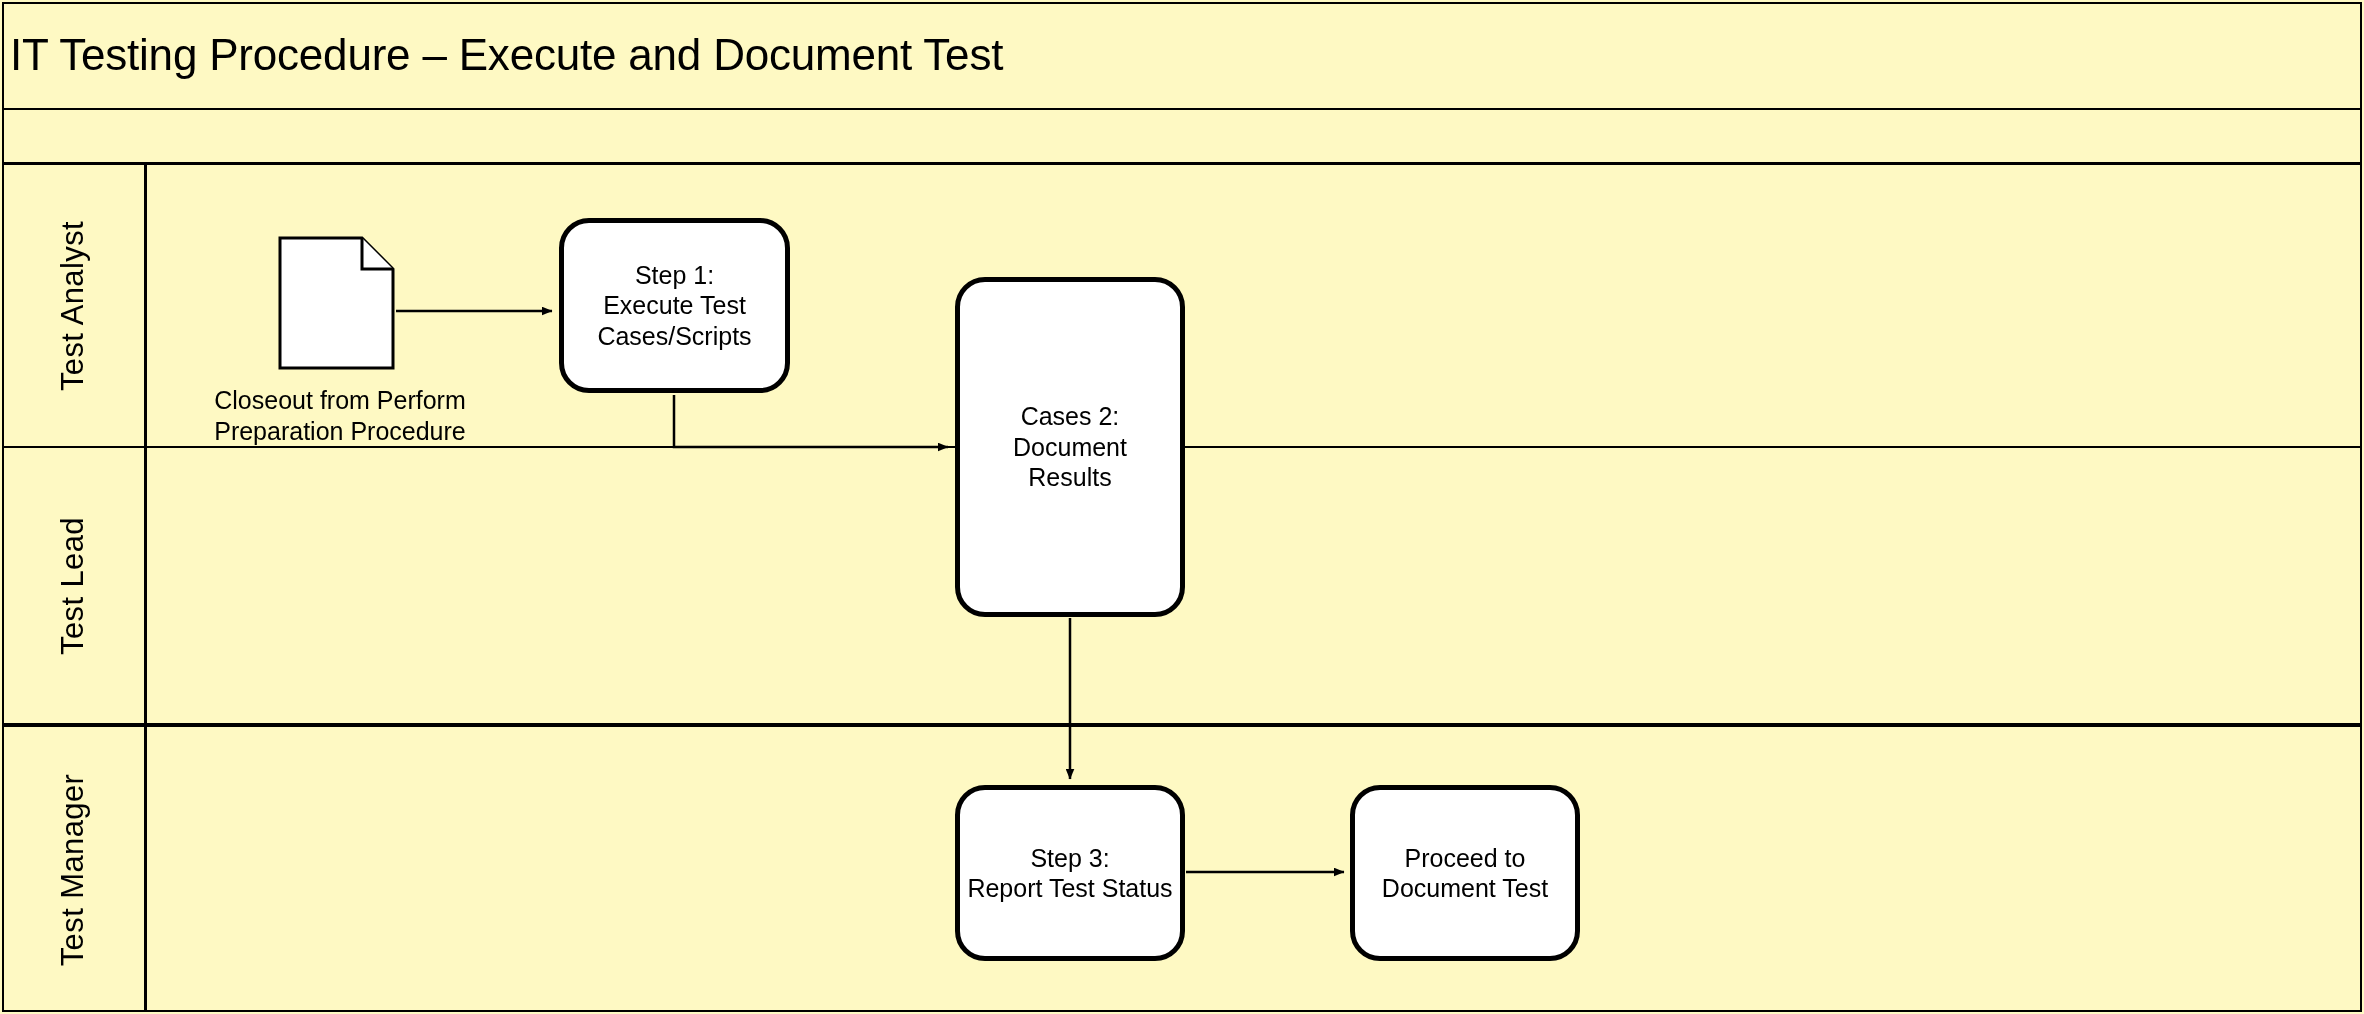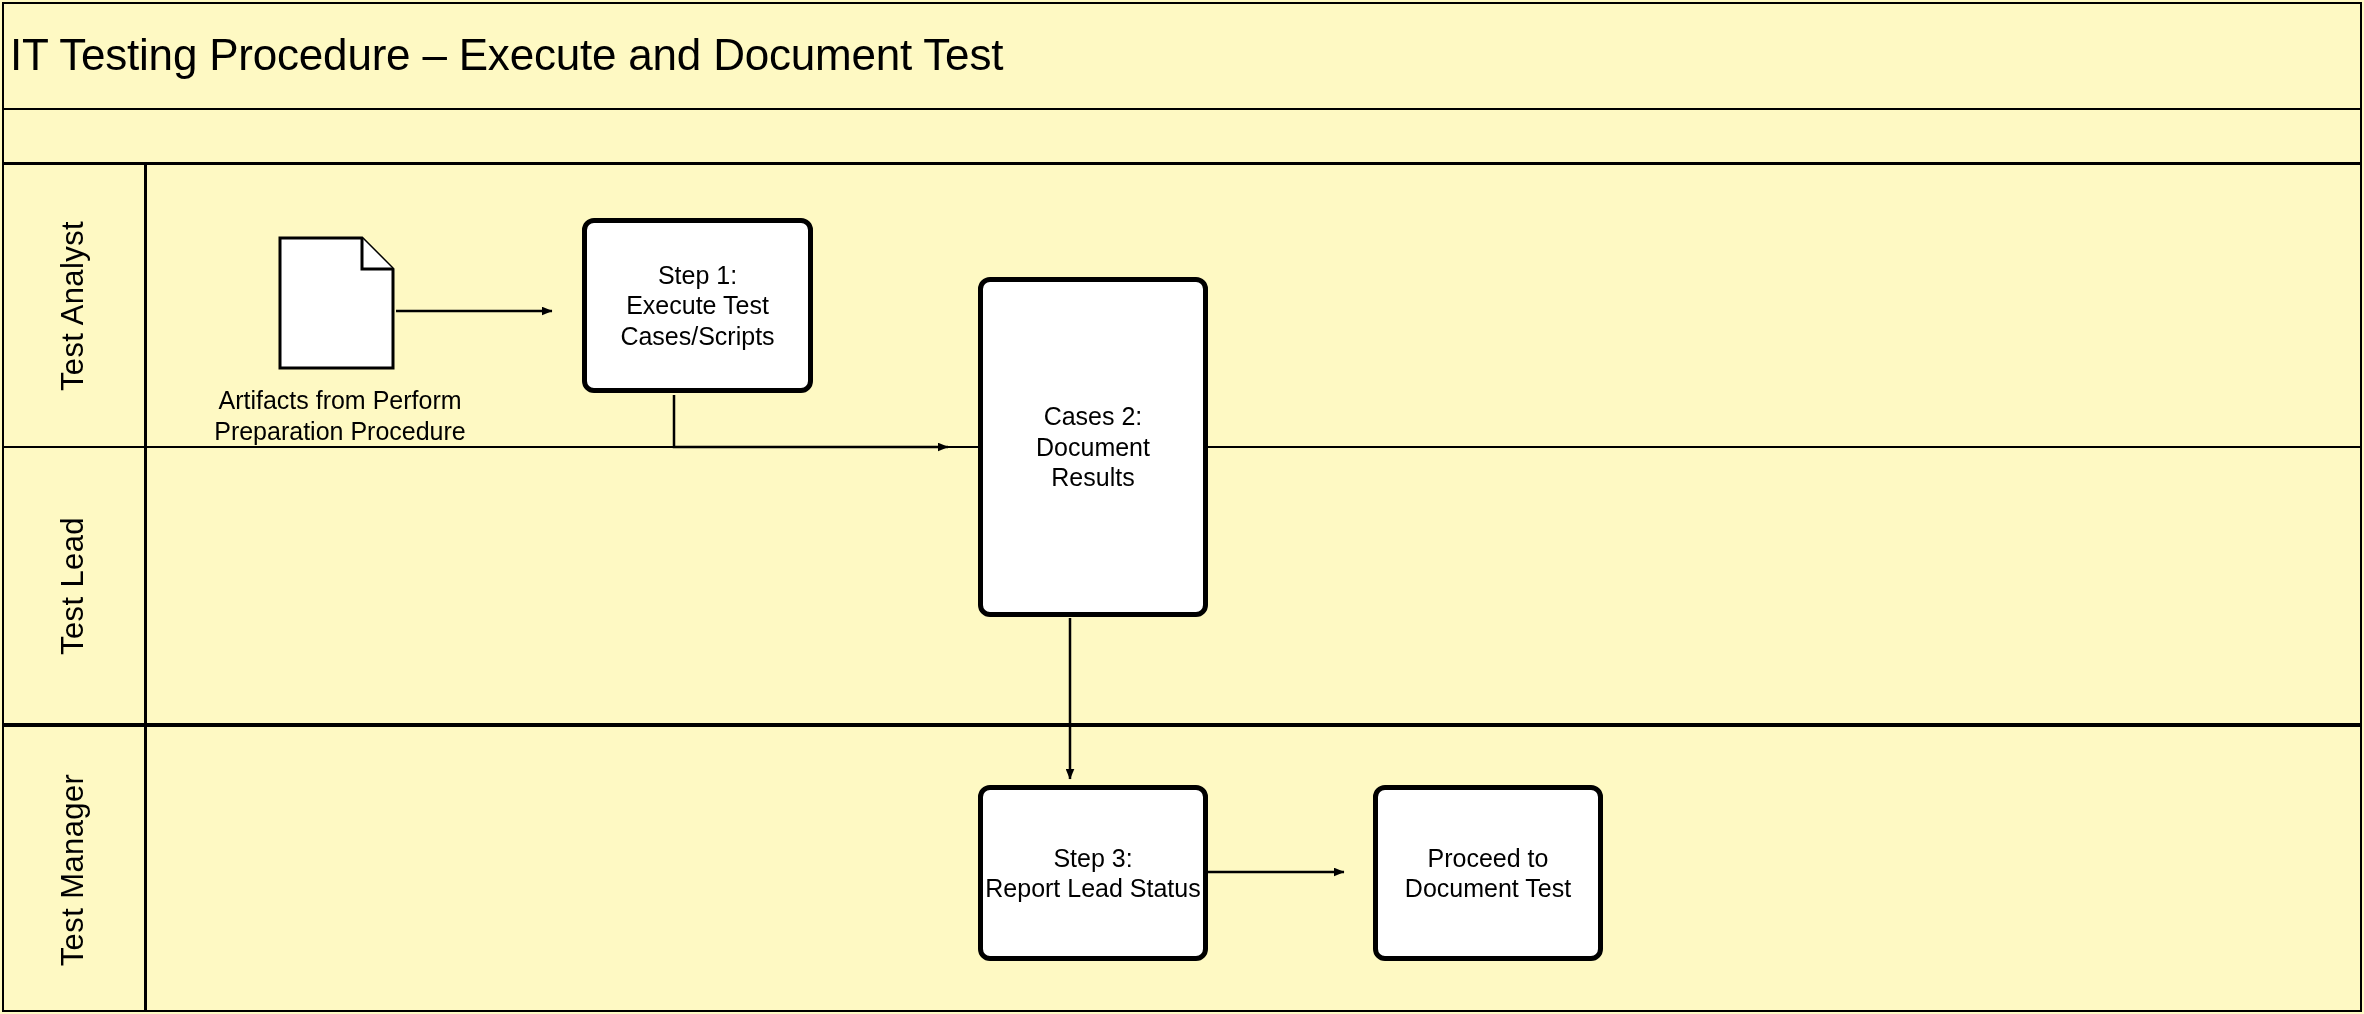--- a/index.html
+++ b/index.html
@@ -103,28 +103,27 @@
     height: 1014px;
     pointer-events: none;
   }
   #shapes > * { pointer-events: auto; }
 
   .task-box {
     position: absolute;
     box-sizing: border-box;
     background: #ffffff;
     border: 5px solid #000;
-    border-radius: 12px;
+    border-radius: 30px;
     display: flex;
     align-items: center;
     justify-content: center;
     text-align: center;
     font-size: 25px;
     line-height: 1.22;
-    margin-left: 23px;
   }
   .task-box .task-label { white-space: pre-line; }
 
   #step1-box { left: 559px; top: 218px;  width: 231px; height: 175px; }
   #step2-box { left: 955px; top: 277px;  width: 230px; height: 340px; }
   #step3-box { left: 955px; top: 785px;  width: 230px; height: 176px; }
   #closeout-box { left: 1350px; top: 785px; width: 230px; height: 176px; }
 
   
   #artifact-doc {
@@ -207,38 +206,38 @@
       <line x1="1186" y1="872" x2="1344" y2="872" stroke="#000" stroke-width="2.5" marker-end="url(#arrowhead)"></line>
     </g>
   </svg>
 
   <div id="shapes">
 
     <svg id="artifact-doc" viewBox="0 0 117 134" xmlns="http://www.w3.org/2000/svg">
       <path d="M2,2 L84,2 L115,33 L115,132 L2,132 Z" fill="#ffffff" stroke="#000000" stroke-width="3"></path>
       <path d="M84,2 L84,33 L115,33" fill="#ffffff" stroke="#000000" stroke-width="3"></path>
     </svg>
-    <div id="artifact-caption">Artifacts from Perform
+    <div id="artifact-caption">Closeout from Perform
 Preparation Procedure</div>
 
     <div class="task-box" id="step1-box">
       <span class="task-label">Step 1:
 Execute Test
 Cases/Scripts</span>
     </div>
 
     <div class="task-box" id="step2-box">
       <span class="task-label">Cases 2:
 Document
 Results</span>
     </div>
 
     <div class="task-box" id="step3-box">
       <span class="task-label">Step 3:
-Report Lead Status</span>
+Report Test Status</span>
     </div>
 
     <div class="task-box" id="closeout-box">
       <span class="task-label">Proceed to
 Document Test</span>
     </div>
 
   </div>
 </div>
 

